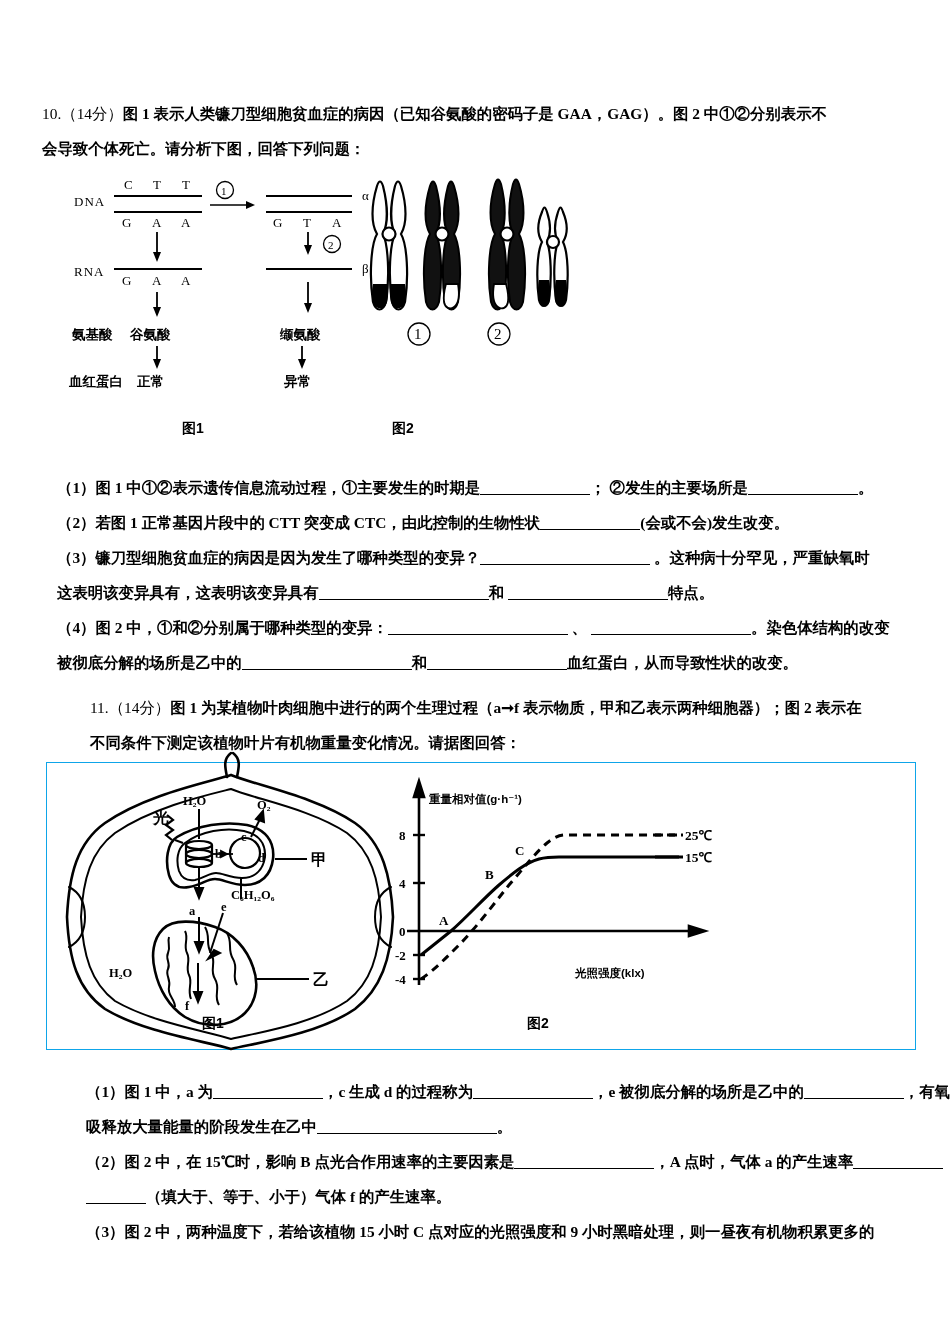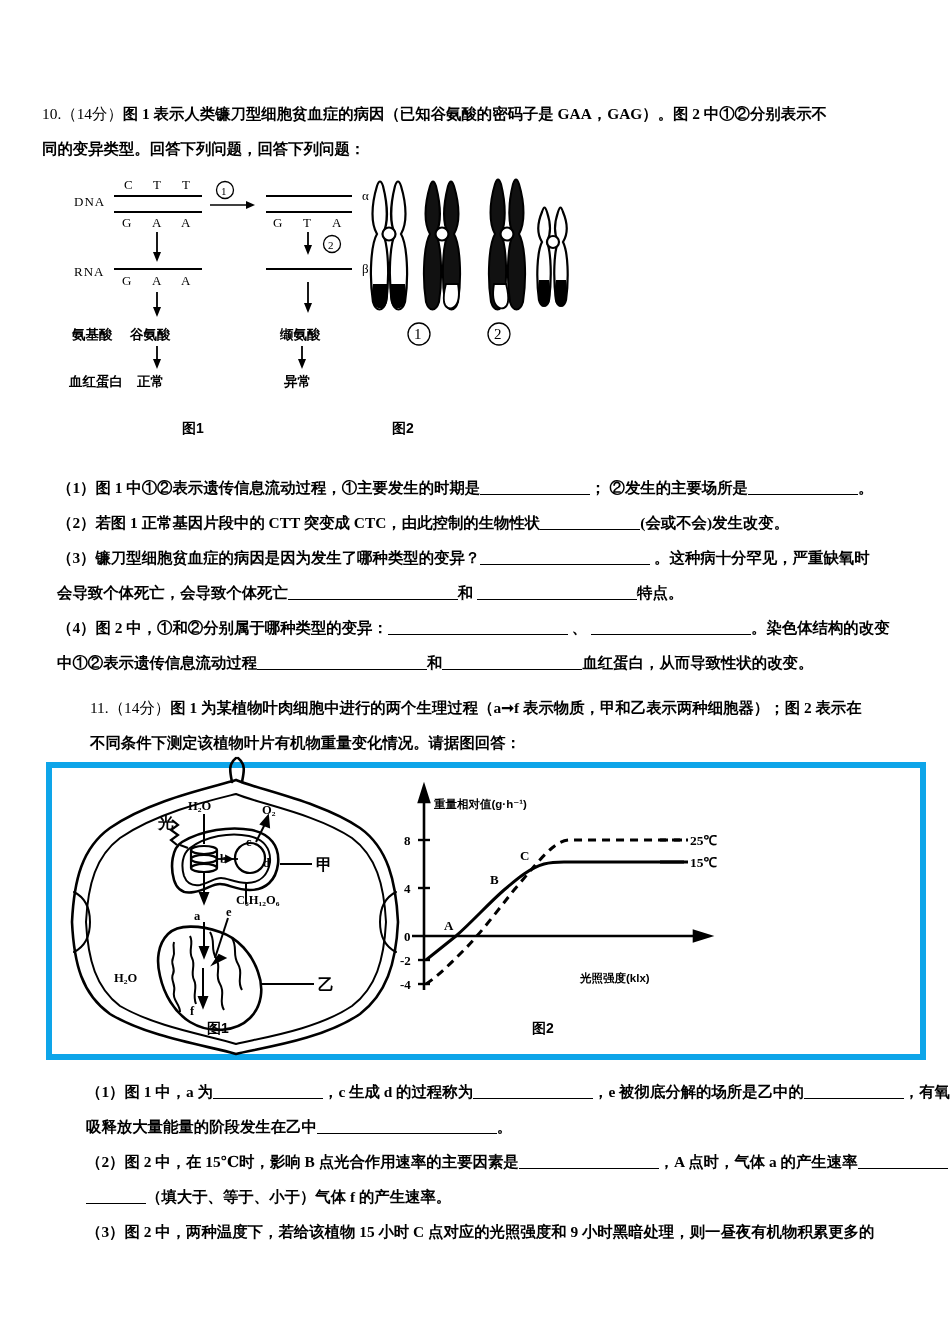--- a/index.html
+++ b/index.html
@@ -13,48 +13,48 @@
 
   
   .q-block{position:absolute;left:42px;width:872px;}
   .line{
     font-size:15.4px;
     line-height:35px;
     white-space:nowrap;
     letter-spacing:0px;
   }
   .qnum{font-family:"Liberation Serif",serif;}
-  .bold{font-weight:bold;}
+  .bold{font-weight:bold;font-family:Liberation Serif, serif;}
   .fill{
     display:inline-block;
     border-bottom:1.3px solid #000;
     vertical-align:-2px;
   }.f60{width:60px}.f90{width:90px}.f100{width:100px}.f110{width:110px}
   .f120{width:120px}.f140{width:140px}
   .f160{width:160px}.f170{width:170px}.f180{width:180px}
 
   
-  .figbox{position:absolute;border:6px solid #0ea5e9;background:#fff;}
+  .figbox{position:absolute;border:1px solid #0ea5e9;background:#fff;}
   .figcap{
     position:absolute;font-size:14px;font-weight:bold;
     font-family:"Liberation Sans","DejaVu Sans",sans-serif;
   }
   svg{display:block;overflow:visible;}
   .dia-svg{position:absolute;left:0;top:0;}
 </style>
 </head>
 <body>
 
 <div class="page">
 
   <div class="q-block" style="top:96px;">
     <div class="line">
       <span class="qnum">10.</span><span>（14分）</span><span class="bold">图 1 表示人类镰刀型细胞贫血症的病因（已知谷氨酸的密码子是 GAA，GAG）。图 2 中①②分别表示不</span>
     </div>
-    <div class="line bold">同的变异类型。回答下列问题，回答下列问题：</div>
+    <div class="line bold">会导致个体死亡。请分析下图，回答下列问题：</div>
   </div>
 
   <div class="figbox" style="left:52px;top:172px;width:860px;height:272px;border:none;">
 
     <svg class="dia-svg" width="430" height="272" viewBox="0 0 430 272">
       <g font-family="Liberation Serif, serif" fill="#000">
 
         <text x="22" y="34" font-size="13" letter-spacing="1">DNA</text>
 
         <text x="72" y="17" font-size="13" letter-spacing="1">C</text>
@@ -163,27 +163,27 @@
     <div class="line bold">
       <span>（1）图 1 中①②表示遗传信息流动过程，①主要发生的时期是</span><span class="fill f110"></span><span>；  ②发生的主要场所是</span><span class="fill f110"></span><span>。</span>
     </div>
     <div class="line bold">
       <span>（2）若图 1 正常基因片段中的 CTT 突变成 CTC，由此控制的生物性状</span><span class="fill f100"></span><span>(会或不会)发生改变。</span>
     </div>
     <div class="line bold">
       <span>（3）镰刀型细胞贫血症的病因是因为发生了哪种类型的变异？</span><span class="fill f170"></span><span> 。这种病十分罕见，严重缺氧时</span>
     </div>
     <div class="line bold">
-      <span>会导致个体死亡，会导致个体死亡</span><span class="fill f170"></span><span>和 </span><span class="fill f160"></span><span>特点。</span>
+      <span>这表明该变异具有，这表明该变异具有</span><span class="fill f170"></span><span>和 </span><span class="fill f160"></span><span>特点。</span>
     </div>
     <div class="line bold">
       <span>（4）图 2 中，①和②分别属于哪种类型的变异：</span><span class="fill f180"></span><span> 、 </span><span class="fill f160"></span><span>。染色体结构的改变</span>
     </div>
     <div class="line bold">
-      <span>中①②表示遗传信息流动过程</span><span class="fill f170"></span><span>和</span><span class="fill f140"></span><span>血红蛋白，从而导致性状的改变。</span>
+      <span>被彻底分解的场所是乙中的</span><span class="fill f170"></span><span>和</span><span class="fill f140"></span><span>血红蛋白，从而导致性状的改变。</span>
     </div>
   </div>
 
   <div class="q-block" style="top:690px;margin-left:48px;">
     <div class="line">
       <span class="qnum">11.</span><span>（14分）</span><span class="bold">图 1 为某植物叶肉细胞中进行的两个生理过程（a➞f 表示物质，甲和乙表示两种细胞器）；图 2 表示在</span>
     </div>
     <div class="line bold">不同条件下测定该植物叶片有机物重量变化情况。请据图回答：</div>
   </div>
 

